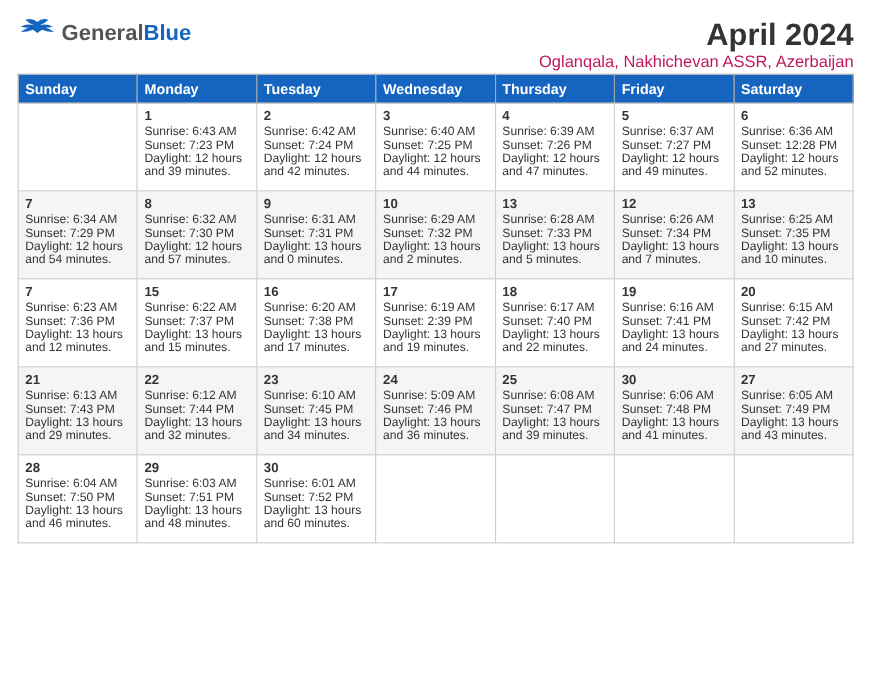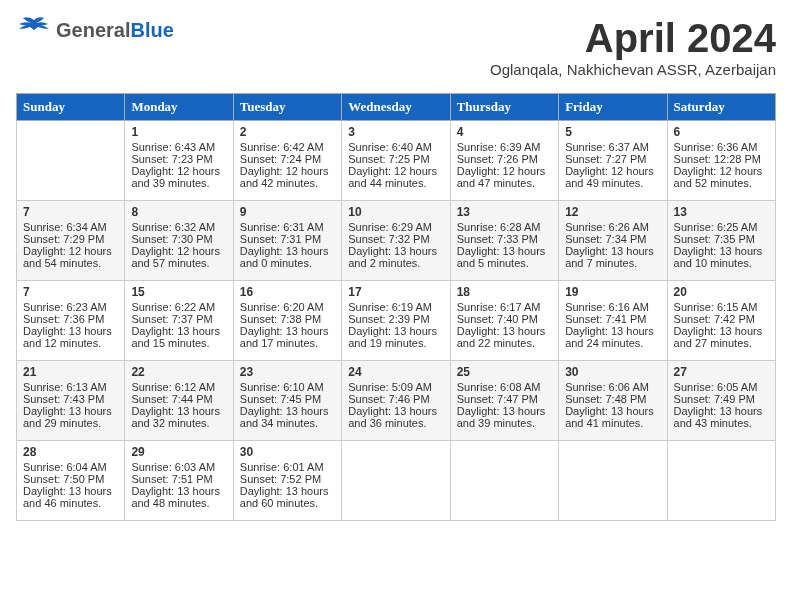--- a/index.html
+++ b/index.html
@@ -7,52 +7,51 @@
       font-family: Arial, sans-serif;
       background: #fff;
       width: 792px;
       min-height: 612px;
       padding: 16px;
     }
     .header {
       display: flex;
       justify-content: space-between;
       align-items: flex-start;
-      margin-bottom: 15px;
+      margin-bottom: 2px;
     }
     .logo {
       display: flex;
       flex-direction: column;
       align-items: flex-start;
     }
     .title-block {
       text-align: right;
     }
     .month-title {
-      font-size: 40px;
+      font-size: 28px;
       font-weight: bold;
       color: #333;
     }
     .location {
       font-size: 15px;
-      color: #404040;
+      color: #be185d;
     }
     table {
       width: 100%;
       border-collapse: collapse;
       table-layout: fixed;
     }
     th {
       background-color: #1565c0;
       color: #fff;
       text-align: left;
       padding: 5px 6px;
       font-size: 13px;
       border: 1px solid #aaa;
-      font-family: Liberation Serif, serif;
     }
     td {
       vertical-align: top;
       border: 1px solid #ccc;
       padding: 4px 6px;
       font-size: 11px;
       color: #333;
       height: 80px;
     }
     .day-num {

